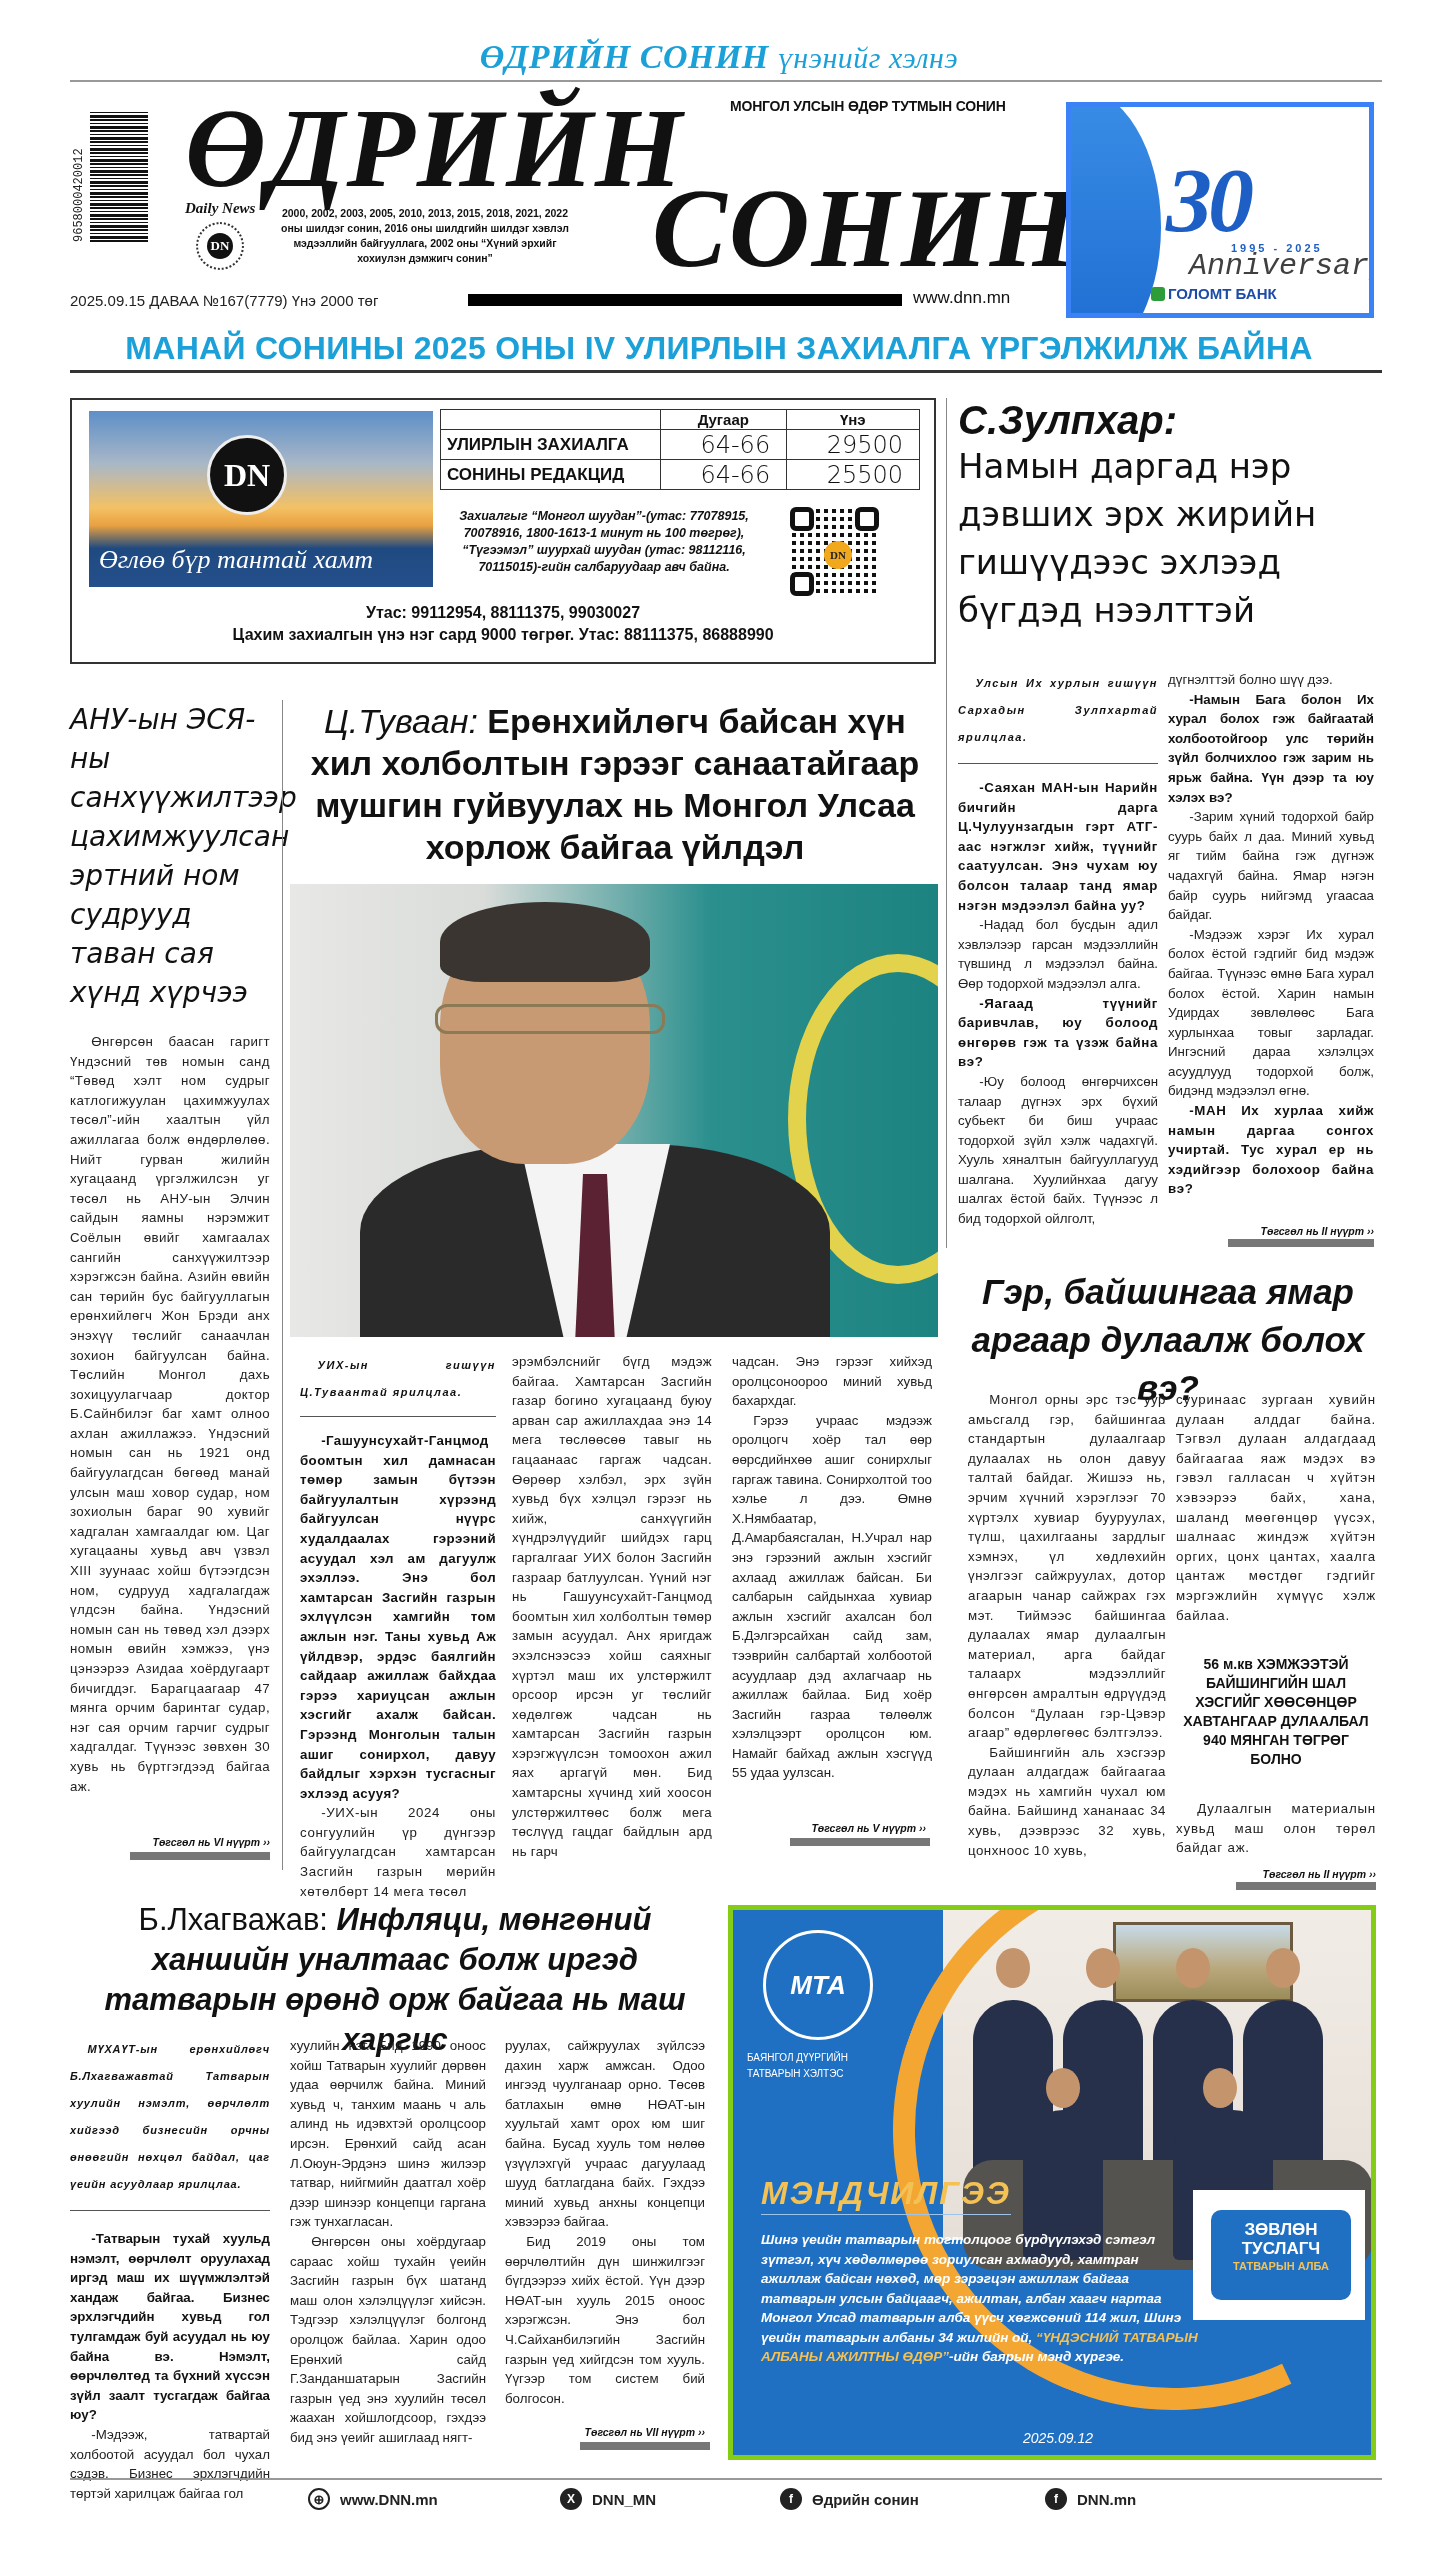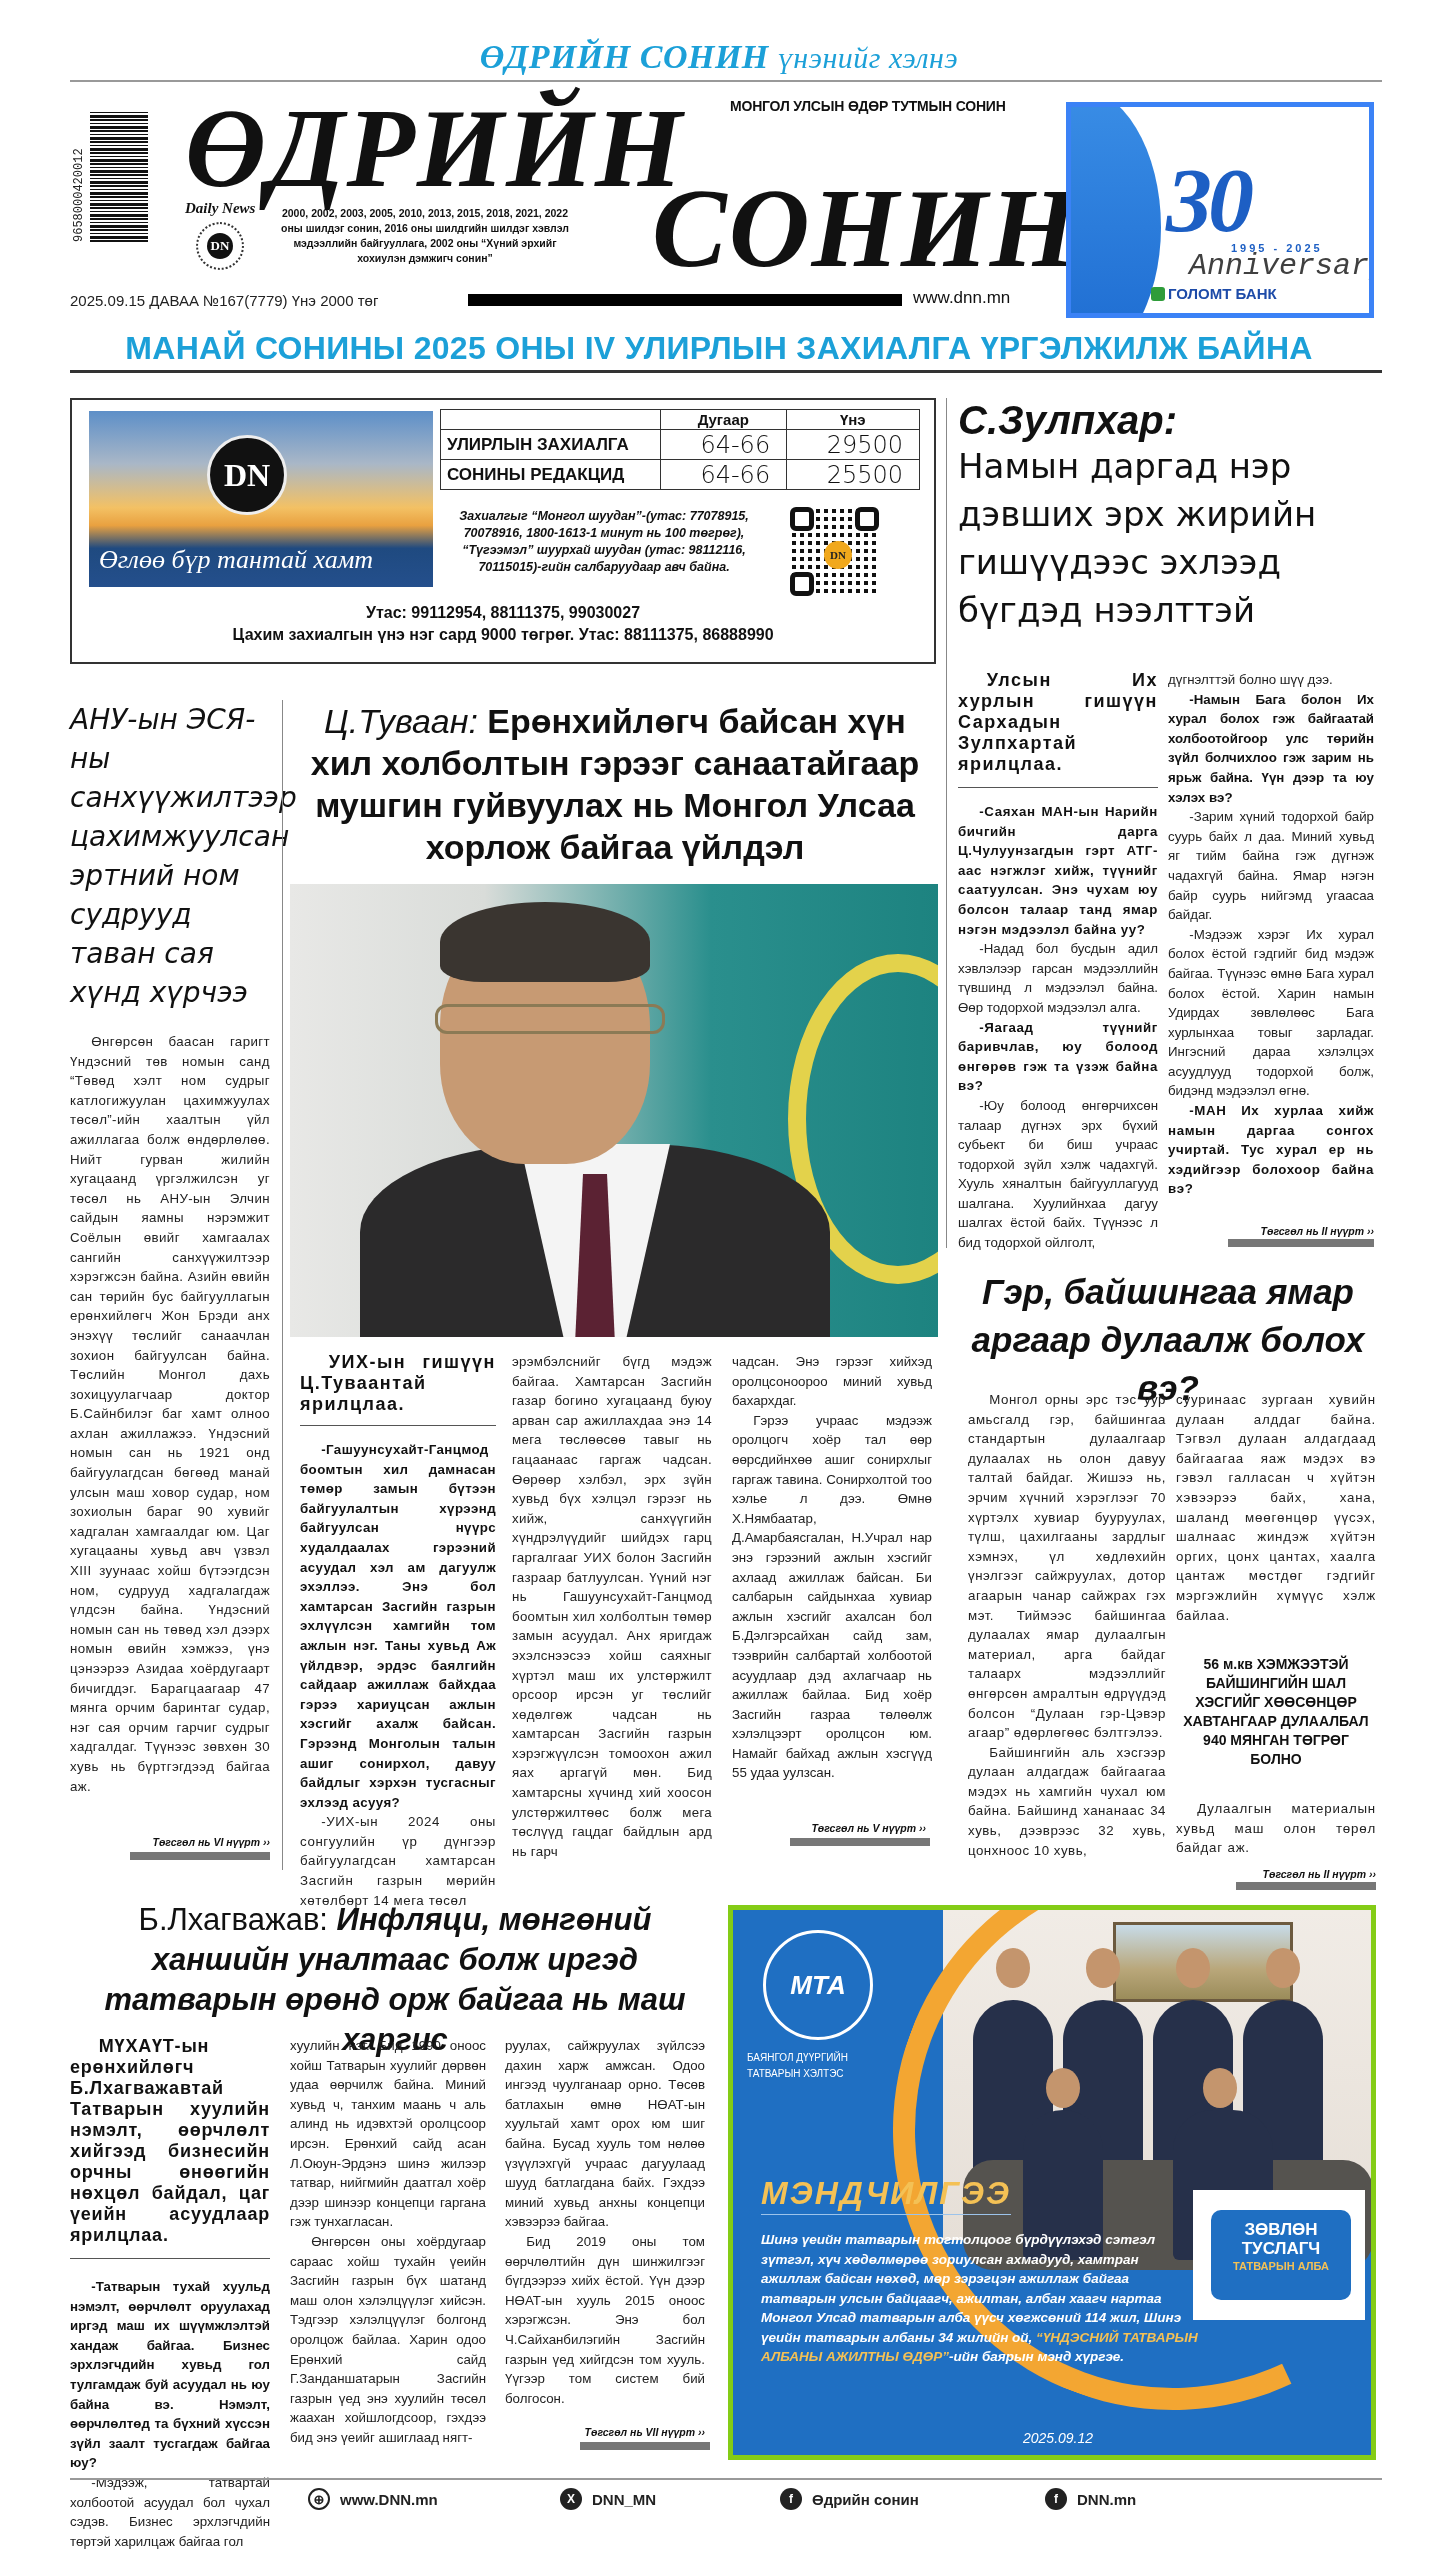--- a/index.html
+++ b/index.html
@@ -59,21 +59,21 @@
   .subphone { position: absolute; left: 0; width: 100%; top: 202px; text-align: center; font-weight: bold; font-size: 16px; line-height: 22px; }
 
   
   .vline { width: 1px; background: #888; }
   .zul-name { left: 958px; top: 398px; font-size: 40px; font-weight: bold; font-style: italic; }
   .zul-title { left: 958px; top: 442px; width: 420px; font-family: "DejaVu Sans", sans-serif; font-weight: 400; font-size: 34px; line-height: 48px; }
 
   .col { font-size: 13.3px; line-height: 19.6px; text-align: justify; color: #222; }
   .col p { text-indent: 1.6em; }
   .col b { color: #111; }
-  .intro-it { font-weight: bold; letter-spacing: 1.5px; text-align: justify; font-size: 18px; line-height: 21px; }
+  .intro-it { font-style: italic; font-weight: bold; letter-spacing: 1.5px; text-align: justify; font-size: 11px; line-height: 27px; }
   .cont { font-size: 10.5px; font-style: italic; font-weight: bold; text-align: right; }
   .cont-bar { height: 8px; background: #777; }
 
   
   .side-title { left: 70px; top: 700px; width: 200px; font-family: "DejaVu Sans", sans-serif; font-style: italic; font-weight: 300; font-size: 28px; line-height: 39px; }
 
   
   .tuv-title { left: 290px; top: 700px; width: 650px; text-align: center; font-size: 34px; font-weight: bold; line-height: 42px; }
   .tuv-title .nm { font-weight: normal; font-style: italic; }
   .photo { left: 290px; top: 884px; width: 648px; height: 453px; background: linear-gradient(90deg, #e8e8e6 0%, #d9dcd9 30%, #2a8f8d 65%, #1d8380 100%); overflow: hidden; }

